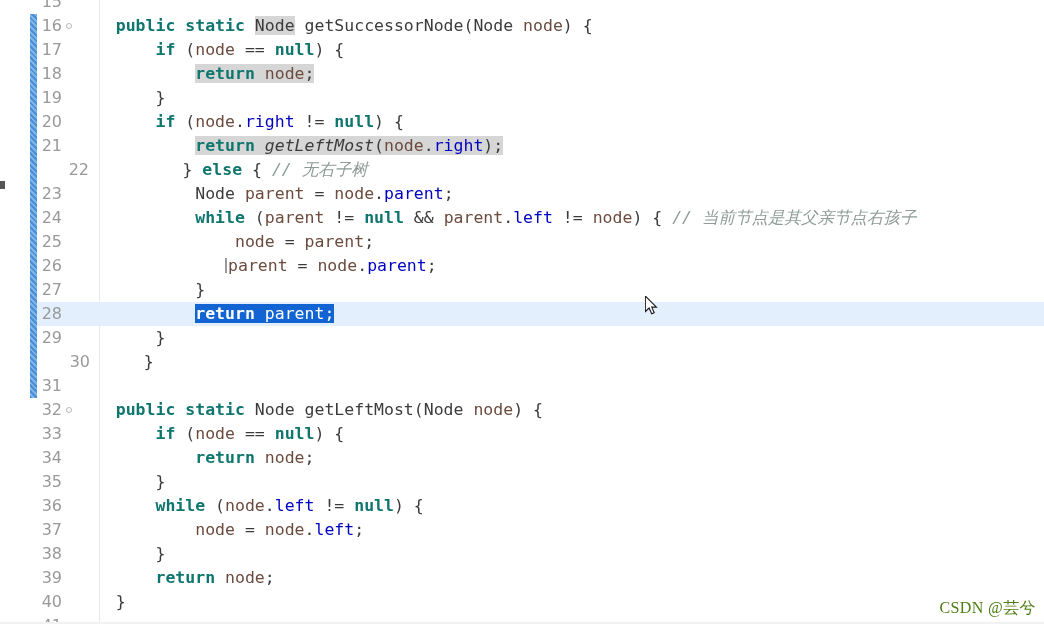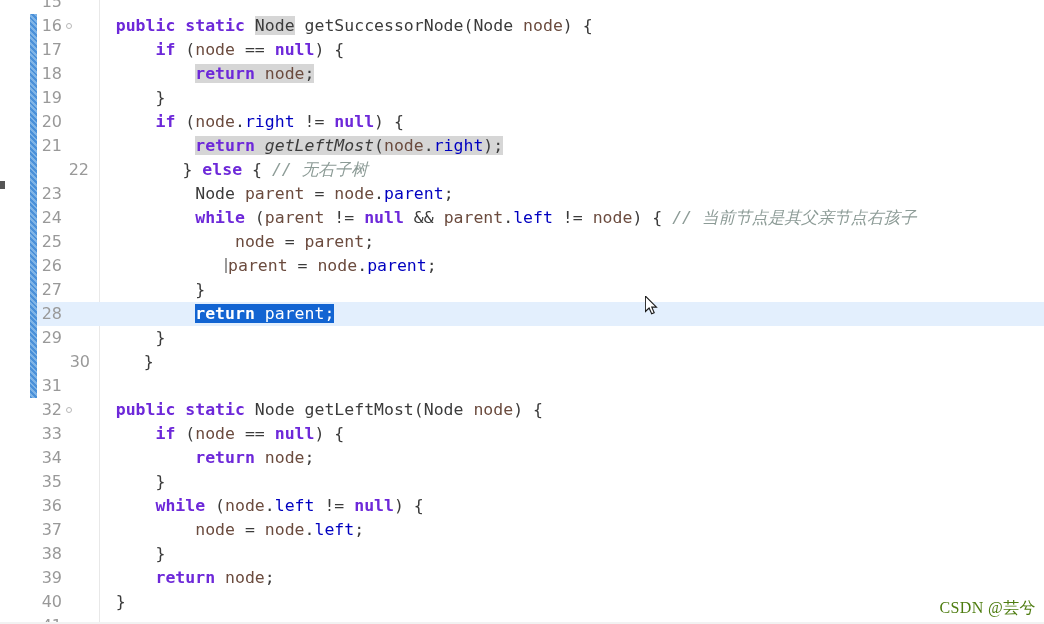--- a/index.html
+++ b/index.html
@@ -99,21 +99,21 @@
 
   .caret-line {
     position: absolute;
     left: 37px;
     width: 1007px;
     height: 24px;
     background: #e3effd;
   }
 
   
-  .kw   { color: #6d28d9; font-weight: bold; }
+  .kw   { color: #0f766e; font-weight: bold; }
   .fld  { color: #0000c0; }
   .param{ color: #6b4b3e; }
   .ident{ color: #3b3b3b; }
   .mth  { color: #3b3b3b; font-style: italic; }
   .cmt  { color: #8c9b96; font-style: italic; }
   .punct{ color: #3b3b3b; }
 
   
   .hl-usage { background: #d6d6d6; }
   .hl-read  { background: #d6d6d6; }

